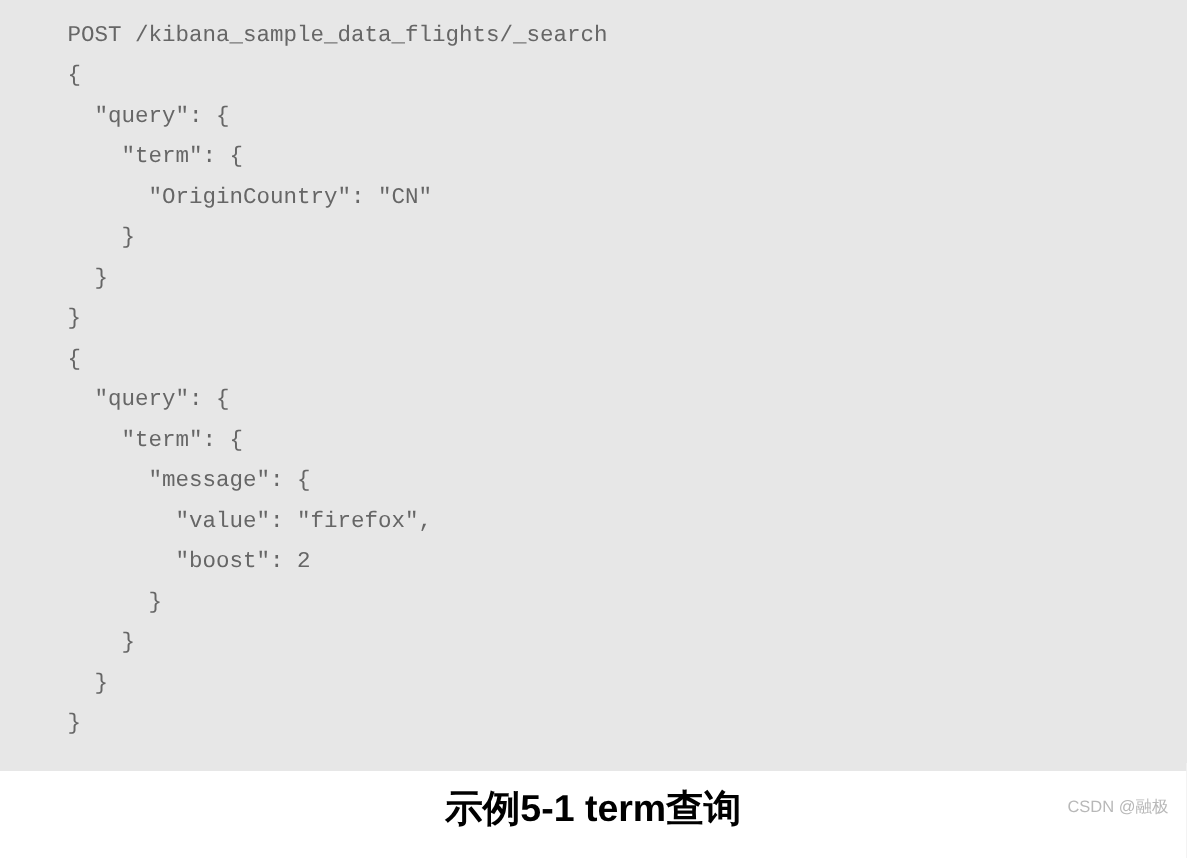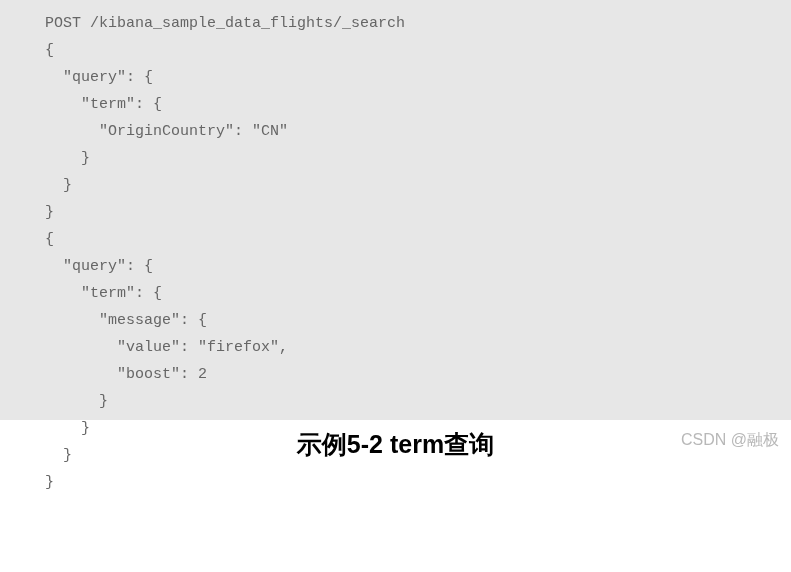--- a/index.html
+++ b/index.html
@@ -14,40 +14,40 @@
       font-family: -apple-system, BlinkMacSystemFont, "Segoe UI", sans-serif;
       position: relative;
     }
     .code-block {
       background: #e7e7e7;
       padding: 10px 0 10px 45px;
       font-family: "Courier New", Courier, monospace;
       font-size: 15px;
       line-height: 27px;
       color: #666666;
-      height: 420px;
+      height: 514px;
     }
     .code-line {
       white-space: pre;
     }
     .caption-area {
       text-align: center;
       padding-top: 8px;
       position: relative;
     }
     .caption {
       font-size: 25px;
       font-weight: bold;
       color: #000000;
     }
     .watermark {
       position: absolute;
       right: 12px;
       bottom: 10px;
-      font-size: 16px;
+      font-size: 11px;
       color: #b8b8b8;
     }
   </style>
 </head>
 <body>
 
 <div class="code-block">
   <div class="code-line">POST /kibana_sample_data_flights/_search</div>
   <div class="code-line">{</div>
   <div class="code-line">  "query": {</div>
@@ -62,15 +62,15 @@
   <div class="code-line">      "message": {</div>
   <div class="code-line">        "value": "firefox",</div>
   <div class="code-line">        "boost": 2</div>
   <div class="code-line">      }</div>
   <div class="code-line">    }</div>
   <div class="code-line">  }</div>
   <div class="code-line">}</div>
 </div>
 
 <div class="caption-area">
-  <div class="caption">示例5-2 term查询</div>
+  <div class="caption">示例5-1 term查询</div>
   <div class="watermark">CSDN @融极</div>
 </div>
 
 </body></html>

